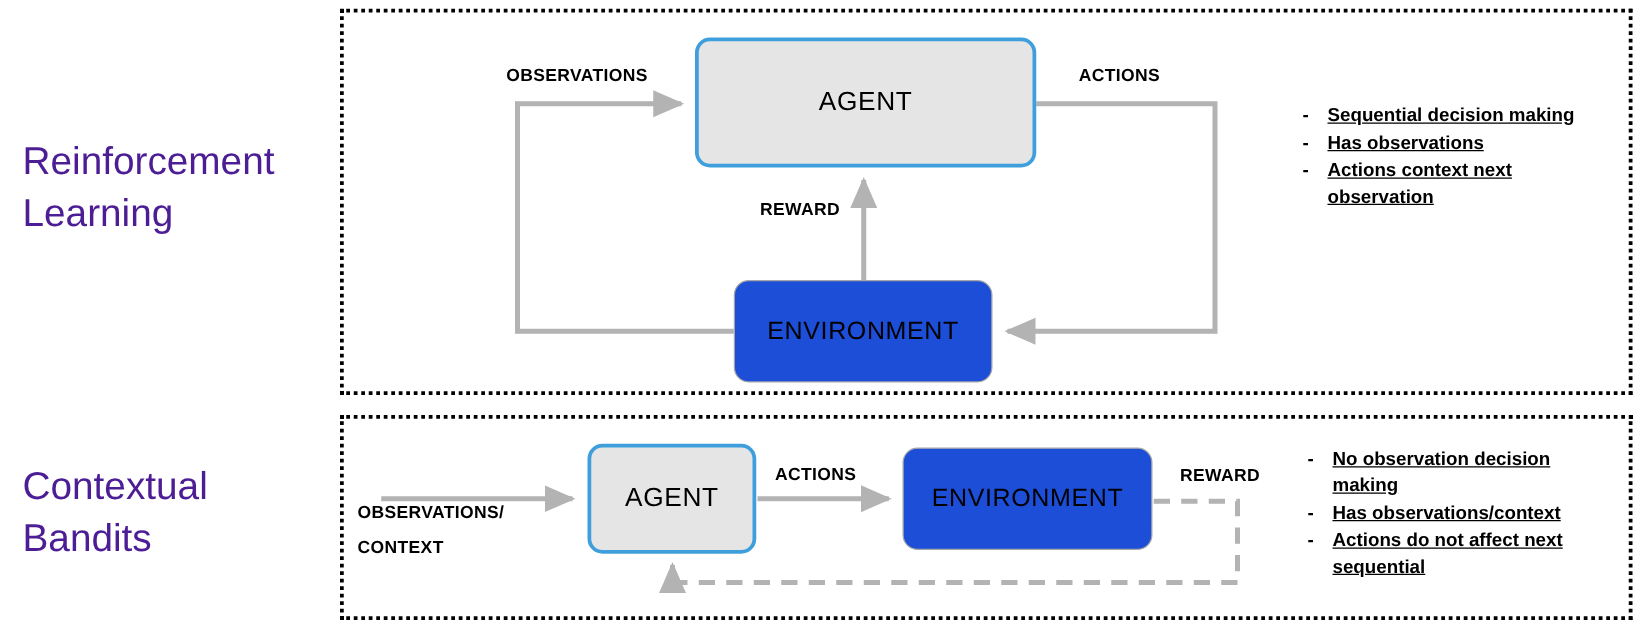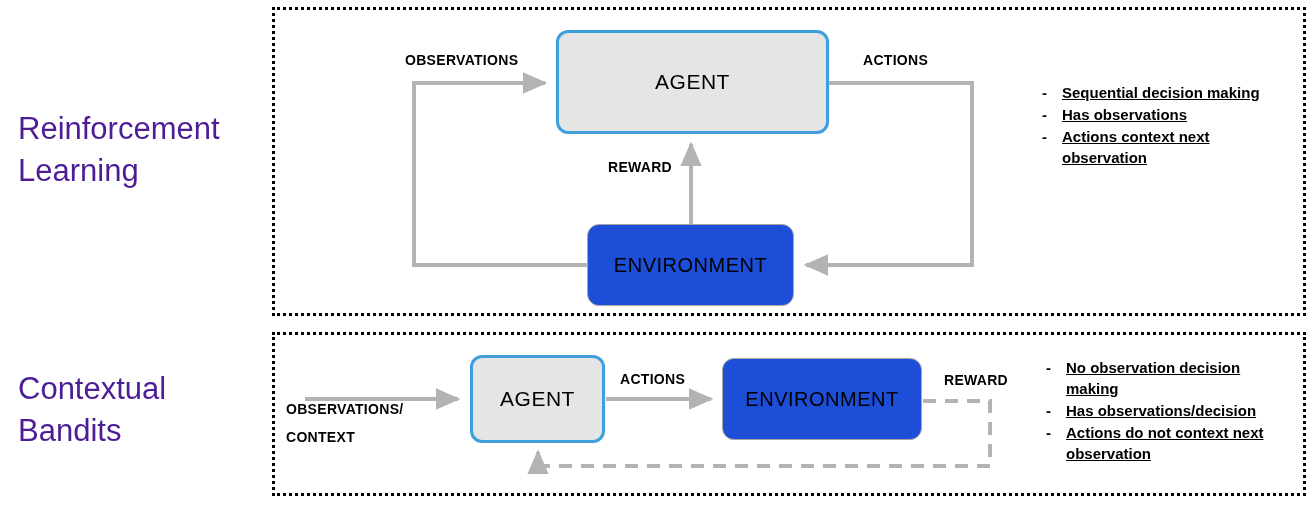--- a/index.html
+++ b/index.html
@@ -194,18 +194,18 @@
   <div id="lbl-obs-context" class="edge-label two-line">OBSERVATIONS/
 CONTEXT</div>
 
   <div id="lbl-actions-2" class="edge-label">ACTIONS</div>
 
   <div id="lbl-reward-2" class="edge-label">REWARD</div>
 
   <div id="bullets-cb" class="bullets">
     <ul>
       <li>No observation decision making</li>
-      <li>Has observations/decision</li>
-      <li>Actions do not context next observation</li>
+      <li>Has observations/context</li>
+      <li>Actions do not affect next sequential</li>
     </ul>
   </div>
 
 </div>
 
 </body></html>

